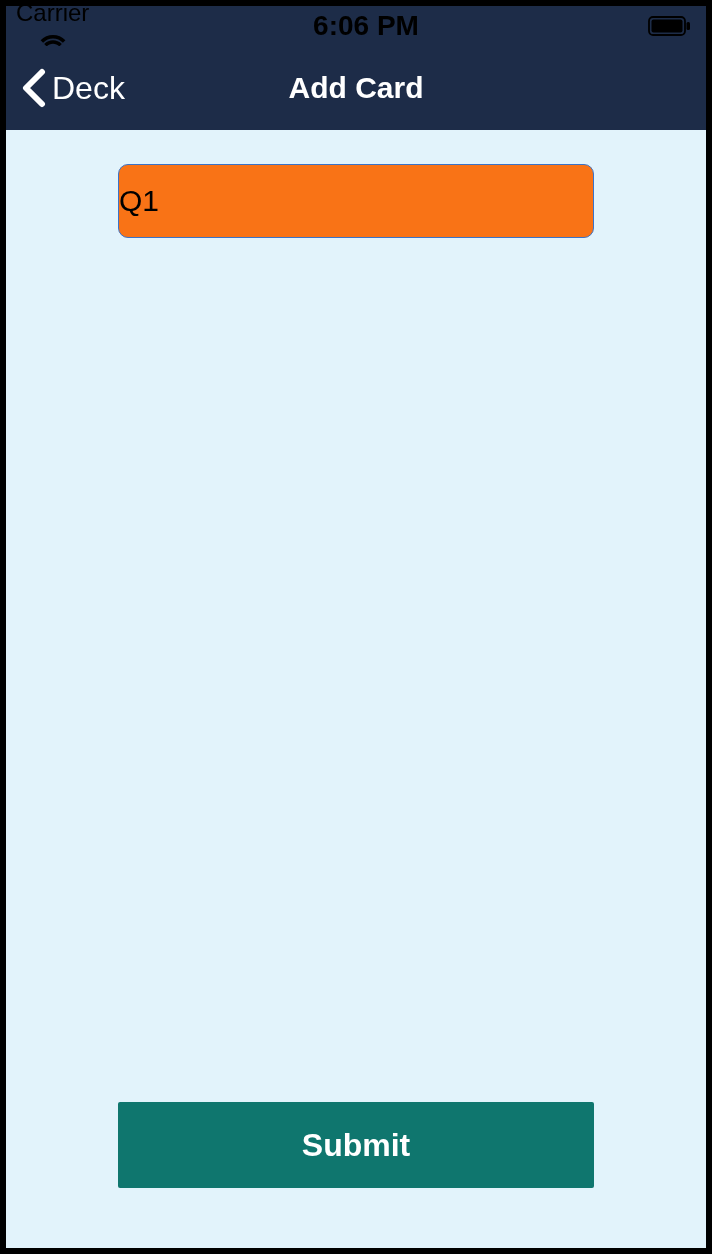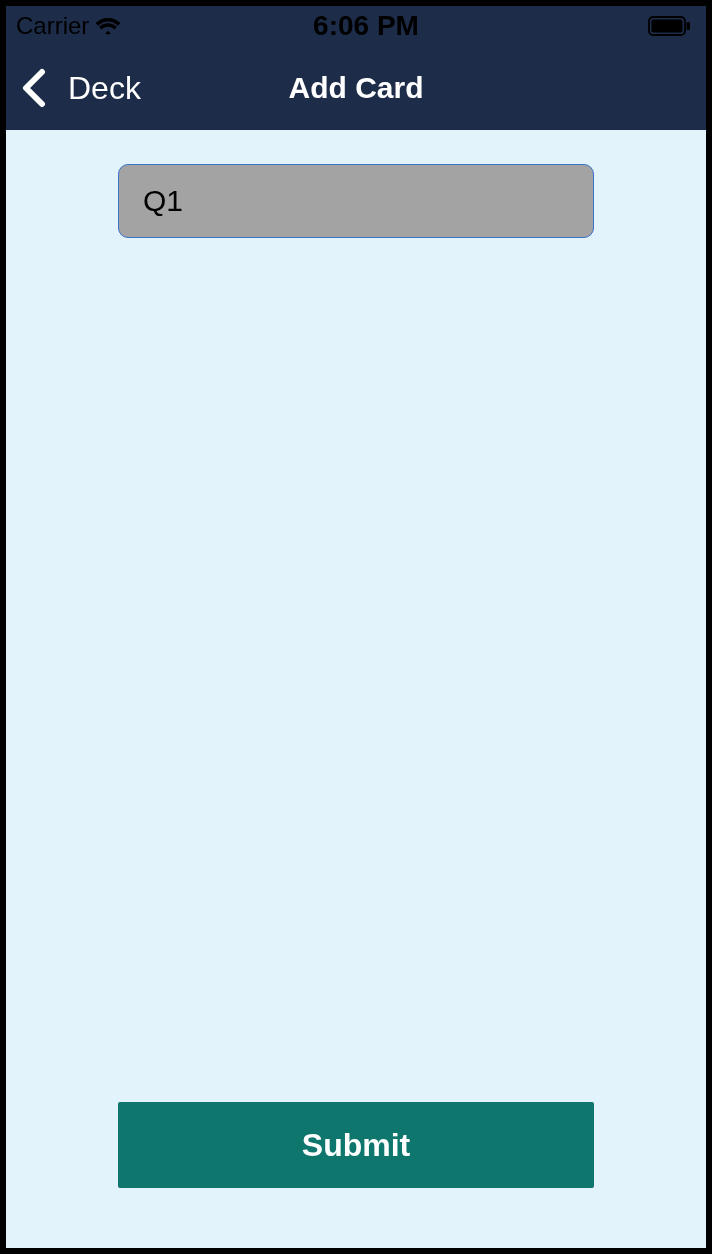--- a/index.html
+++ b/index.html
@@ -38,20 +38,21 @@
       padding: 0 14px 0 10px;
       color: #000;
       position: relative;
     }
     .status-bar .left,
     .status-bar .right {
       display: flex;
       align-items: center;
       gap: 6px;
       color: #000;
+      flex-direction: column;
     }
     .status-bar .carrier {
       font-size: 24px;
       color: #000;
     }
     .status-bar .wifi-icon svg { display:block; }
     .status-bar .time {
       position: absolute;
       left: 50%;
       transform: translateX(-50%);
@@ -66,21 +67,21 @@
       background: #1d2c48;
       display: flex;
       align-items: center;
       position: relative;
     }
     .back-button {
       display: flex;
       align-items: center;
       color: #fff;
       font-size: 32px;
-      gap: 20px;
+      gap: 4px;
       padding-left: 14px;
       cursor: pointer;
     }
     .back-button .chev {
       display: flex;
       align-items: center;
     }
     .nav-title {
       position: absolute;
       left: 50%;
@@ -94,25 +95,25 @@
       flex: 1;
       background: #e2f3fb;
       display: flex;
       flex-direction: column;
       align-items: center;
       padding-top: 34px;
     }
     .text-field {
       width: 476px;
       height: 74px;
-      background: #a3a3a3;
+      background: #f97316;
       border: 1.5px solid #3b73c8;
       border-radius: 10px;
       font-size: 30px;
-      padding: 0 10px 0 24px;
+      padding: 0 10px 0 0;
       color: #000;
       outline: none;
       position: relative;
     }
     .text-field.second {
       margin-top: 16px;
     }
     .submit-button {
       width: 476px;
       height: 86px;

